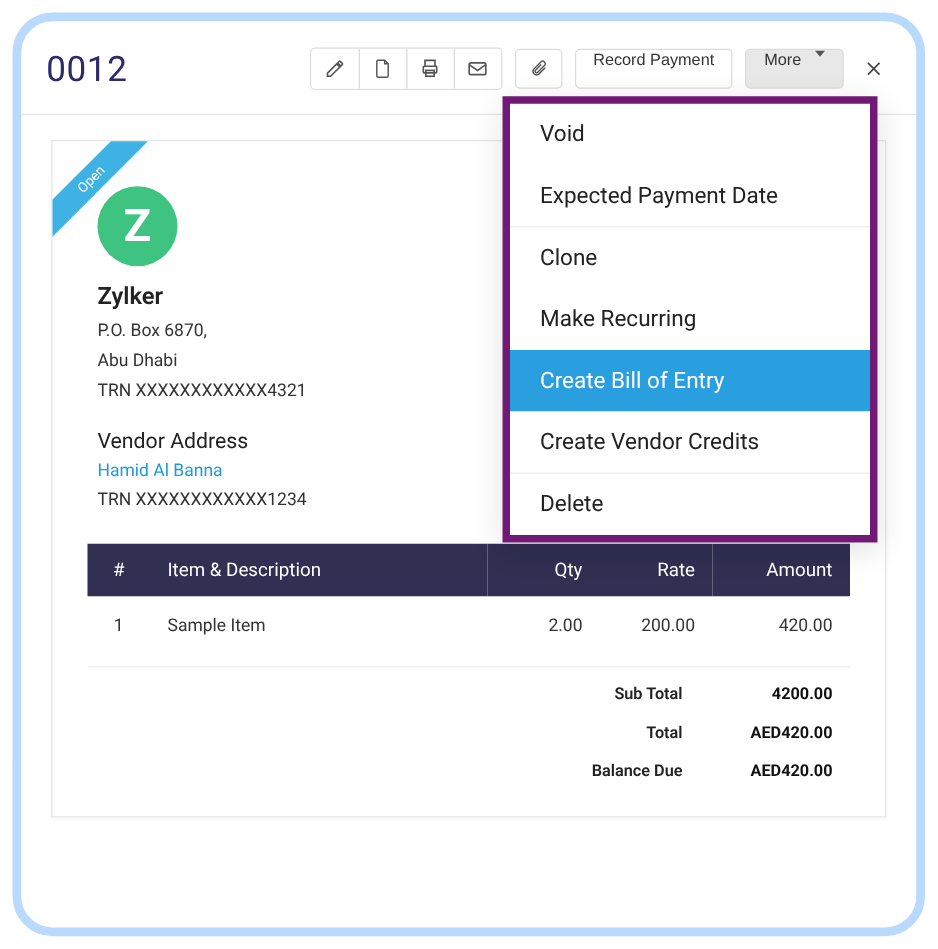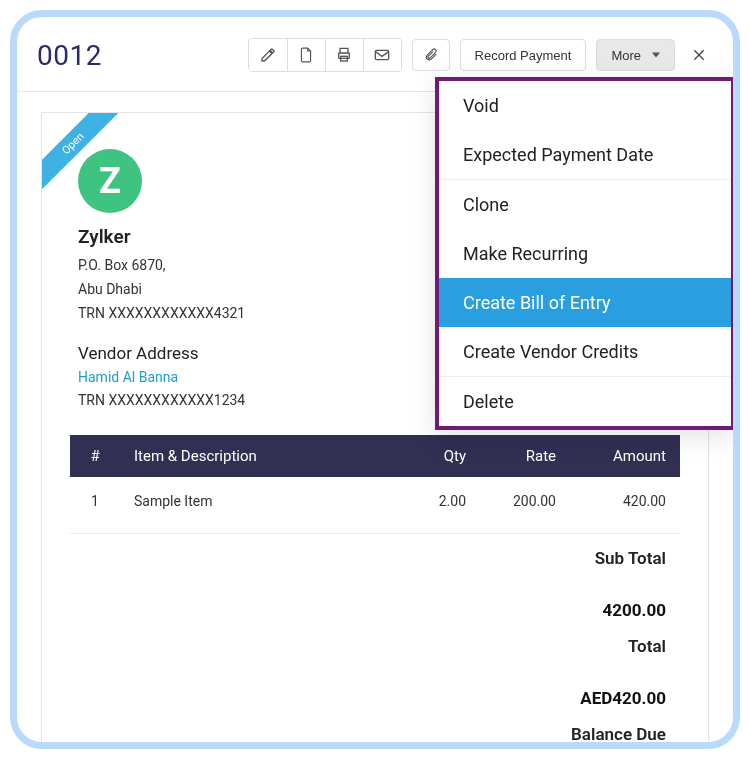--- a/index.html
+++ b/index.html
@@ -63,21 +63,21 @@
   .btn {
     height: 32px;
     padding: 0 14px;
     border: 1px solid #dcdcdc;
     border-radius: 4px;
     background: #fff;
     font-size: 13px;
     color: #333;
     cursor: pointer;
     display: flex;
-    align-items: center;
+    align-items: flex-start;
     gap: 6px;
   }
   .btn.more {
     background: #e8e8e8;
     gap: 11px;
   }
   .close-x {
     width: 28px;
     height: 28px;
     display: flex;
@@ -197,47 +197,45 @@
   }
   .totals {
     display: flex;
     flex-direction: column;
     align-items: flex-end;
     gap: 16px;
     padding-right: 14px;
   }
   .totals .row {
     display: flex;
-    gap: 32px;
-    font-size: 17px;
-    flex-direction: column;
+    gap: 20px;
+    font-size: 13px;
   }
   .totals .row .tlabel {
     color: #222;
     font-weight: 600;
     text-align: right;
     min-width: 150px;
   }
   .totals .row .tvalue {
     font-weight: 700;
     min-width: 100px;
     text-align: right;
     color: #111;
   }
   
   .dropdown {
     position: absolute;
     top: 60px;
     left: 385px;
     width: 300px;
     background: #fff;
-    border: 4px solid #701a75;
+    border: 6px solid #701a75;
     box-shadow: 0 6px 24px rgba(0,0,0,0.12);
     z-index: 50;
-    margin-left: 33px;
   }
   .dd-item {
     padding: 14px 24px;
     font-size: 18px;
     color: #222;
     cursor: pointer;
   }
   .dd-item.active {
     background: #2a9fe0;
     color: #fff;

